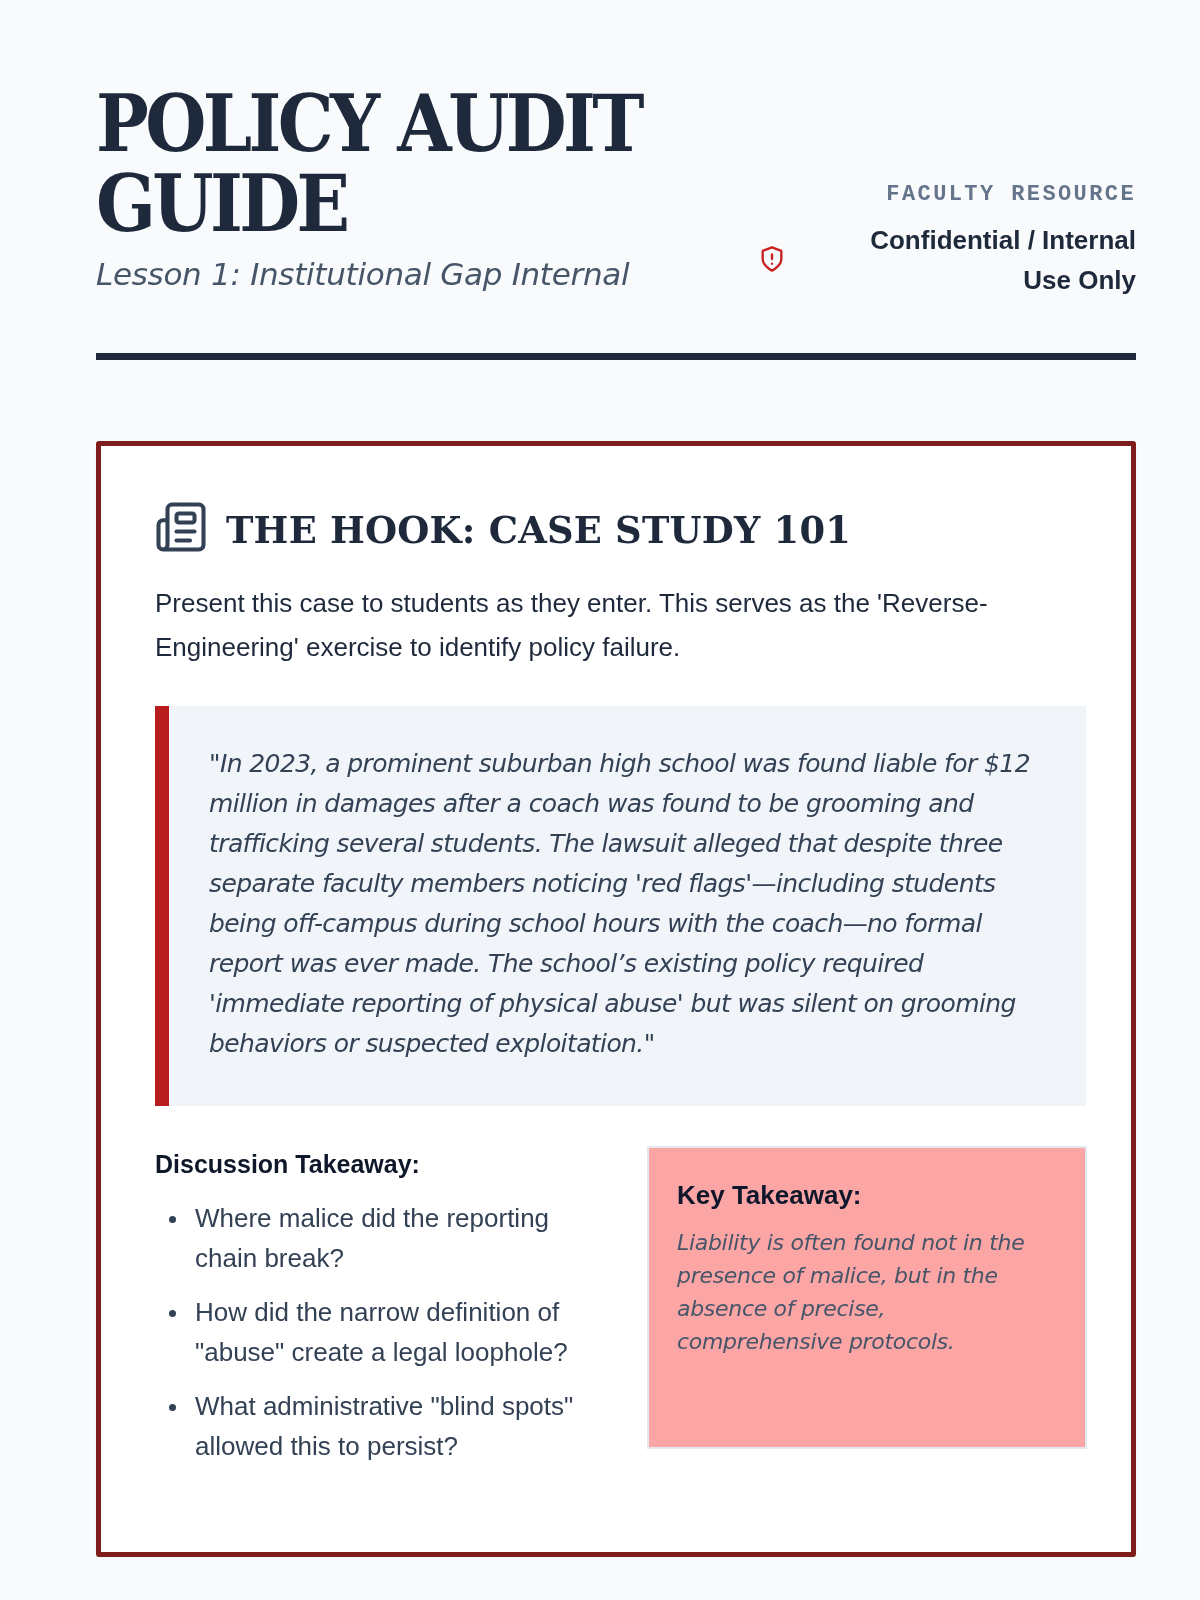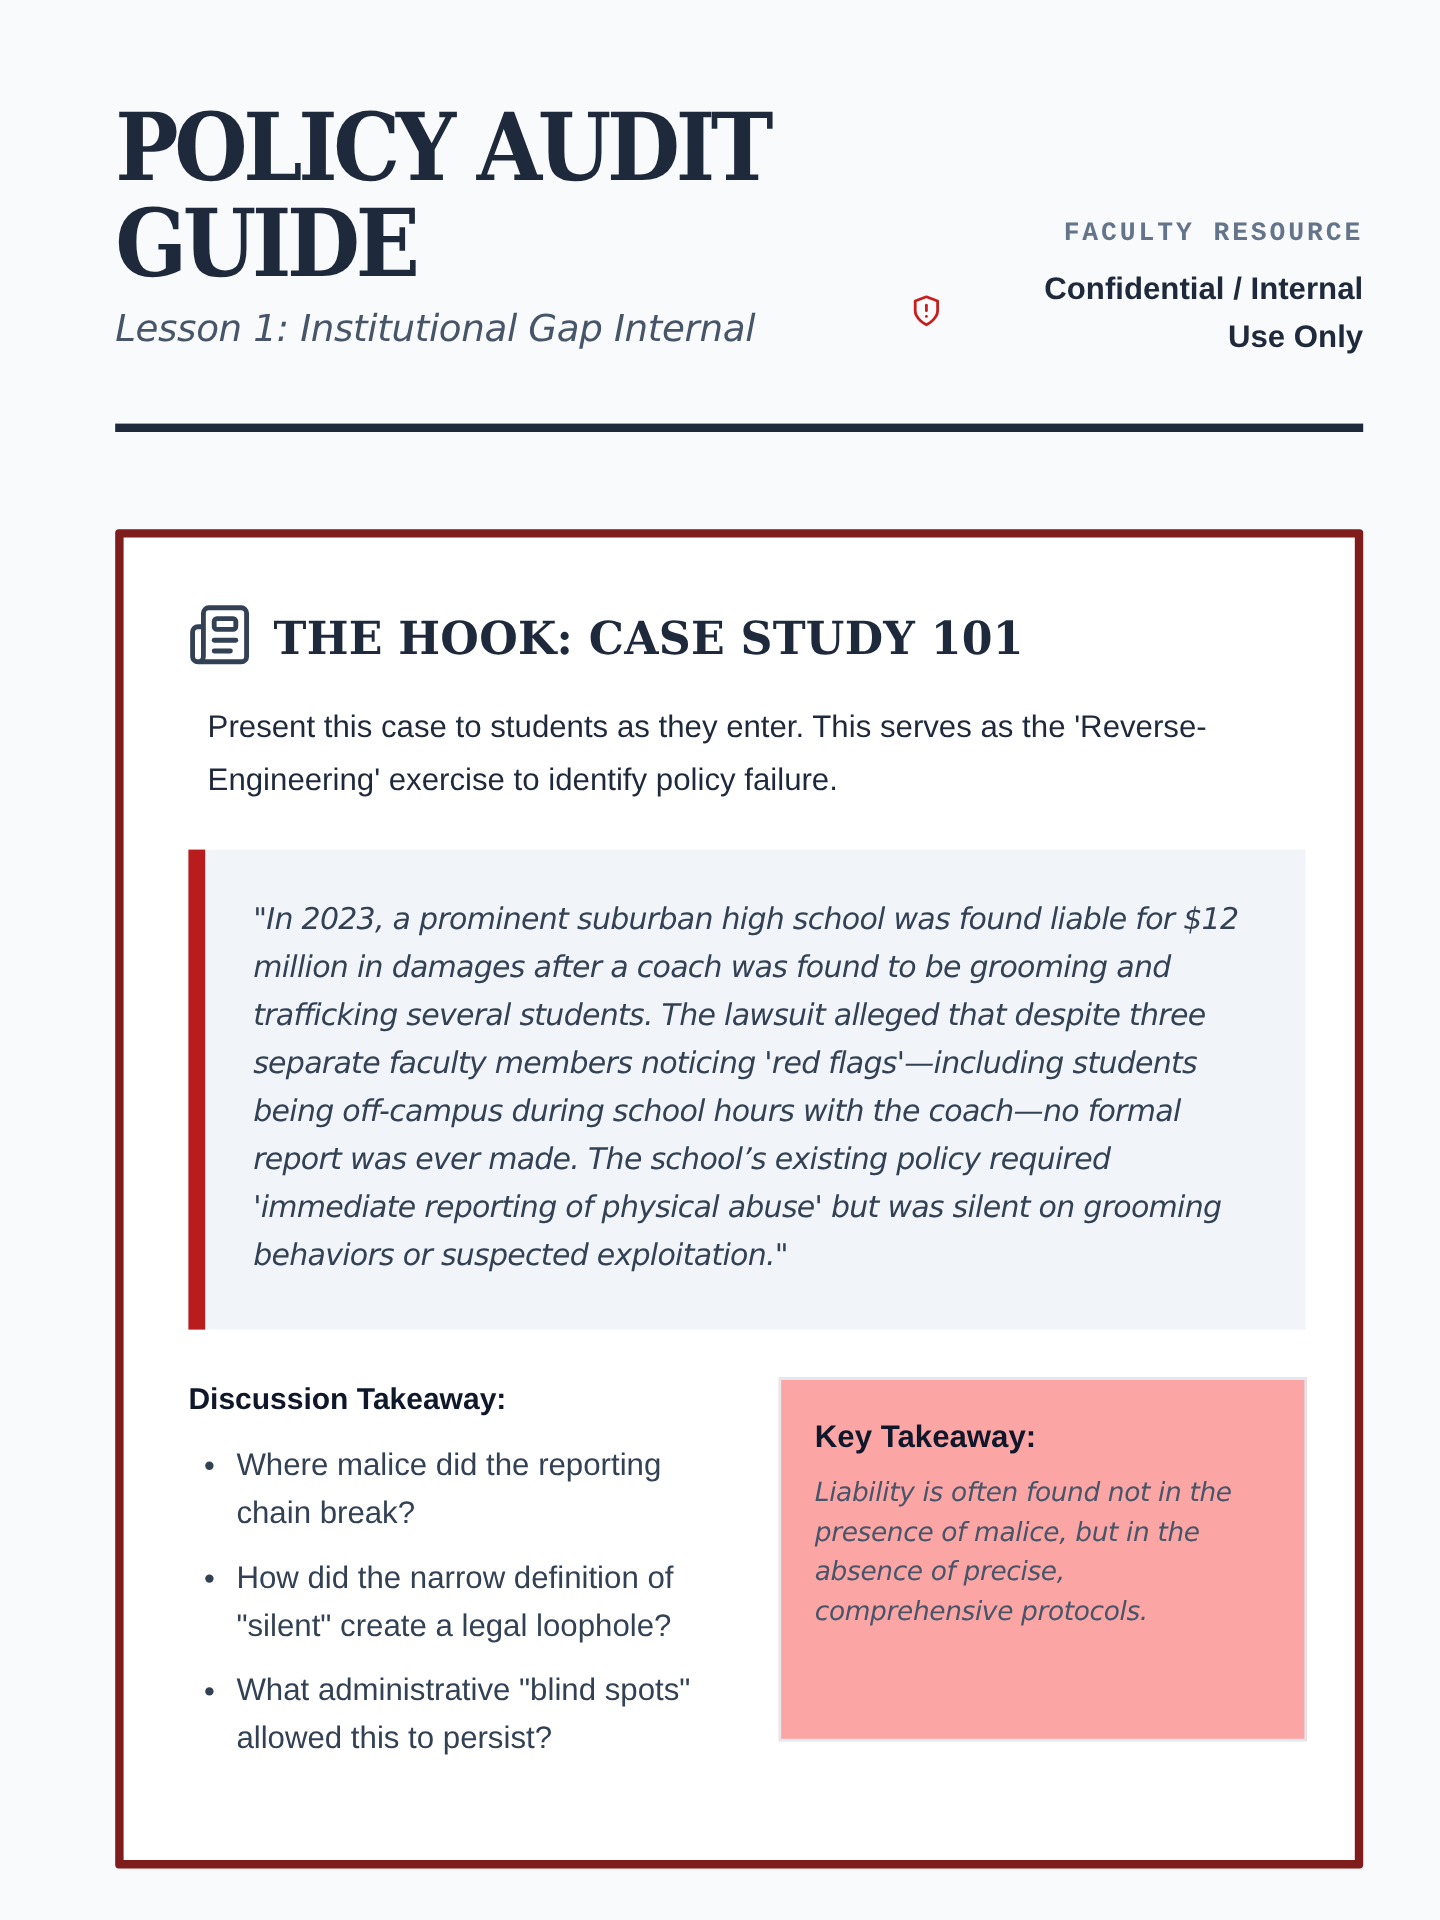--- a/index.html
+++ b/index.html
@@ -54,38 +54,38 @@
   }
   .rule {
     position: absolute; left: 0; top: 353px; width: 1040px; height: 7px;
     background: #1e293b;
   }
 
   
   .card {
     position: absolute; left: 0; top: 441px; width: 1040px; height: 1116px;
     background: #ffffff;
-    border: 7px solid #7f1d1d;
+    border: 5px solid #7f1d1d;
     border-radius: 3px;
     box-shadow: 0 1px 3px rgba(15,23,42,0.04);
   }
   .card-head {
     position: absolute; left: 53px; top: 54px; display: flex; align-items: center;
   }
   .card-head svg { width: 54px; height: 54px; }
   .card-title {
     margin-left: 18px;
     font-family: "DejaVu Serif", "Liberation Serif", serif;
     font-weight: 700; font-size: 38px; color: #1e293b; letter-spacing: 0.2px;
     transform: scaleX(0.97); transform-origin: left center;
   }
   .intro {
     position: absolute; left: 54px; top: 135px; width: 920px;
     font-family: "Liberation Sans", sans-serif;
-    font-size: 26px; line-height: 44px; color: #1e293b; margin-left: 16px;
+    font-size: 26px; line-height: 44px; color: #1e293b;
   }
   .quote {
     position: absolute; left: 54px; top: 260px; width: 931px; height: 400px;
     background: #f1f5f9;
     border-left: 14px solid #b91c1c;
     padding: 38px 40px 0 40px;
   }
   .quote-text {
     font-family: "DejaVu Sans", "Liberation Sans", sans-serif;
     font-style: italic; font-size: 25px; line-height: 40px; color: #334155;
@@ -166,21 +166,21 @@
     <p class="intro">Present this case to students as they enter. This serves as the 'Reverse-Engineering' exercise to identify policy failure.</p>
 
     <blockquote class="quote">
       <p class="quote-text">"In 2023, a prominent suburban high school was found liable for $12 million in damages after a coach was found to be grooming and trafficking several students. The lawsuit alleged that despite three separate faculty members noticing 'red flags'—including students being off-campus during school hours with the coach—no formal report was ever made. The school’s existing policy required 'immediate reporting of physical abuse' but was silent on grooming behaviors or suspected exploitation."</p>
     </blockquote>
 
     <div class="prompts">
       <div class="prompts-title">Discussion Takeaway:</div>
       <ul>
         <li>Where malice did the reporting chain break?</li>
-        <li>How did the narrow definition of "silent" create a legal loophole?</li>
+        <li>How did the narrow definition of "abuse" create a legal loophole?</li>
         <li>What administrative "blind spots" allowed this to persist?</li>
       </ul>
     </div>
 
     <aside class="takeaway">
       <div class="takeaway-title">Key Takeaway:</div>
       <p class="takeaway-text">Liability is often found not in the presence of malice, but in the absence of precise, comprehensive protocols.</p>
     </aside>
   </section>
 </div>

